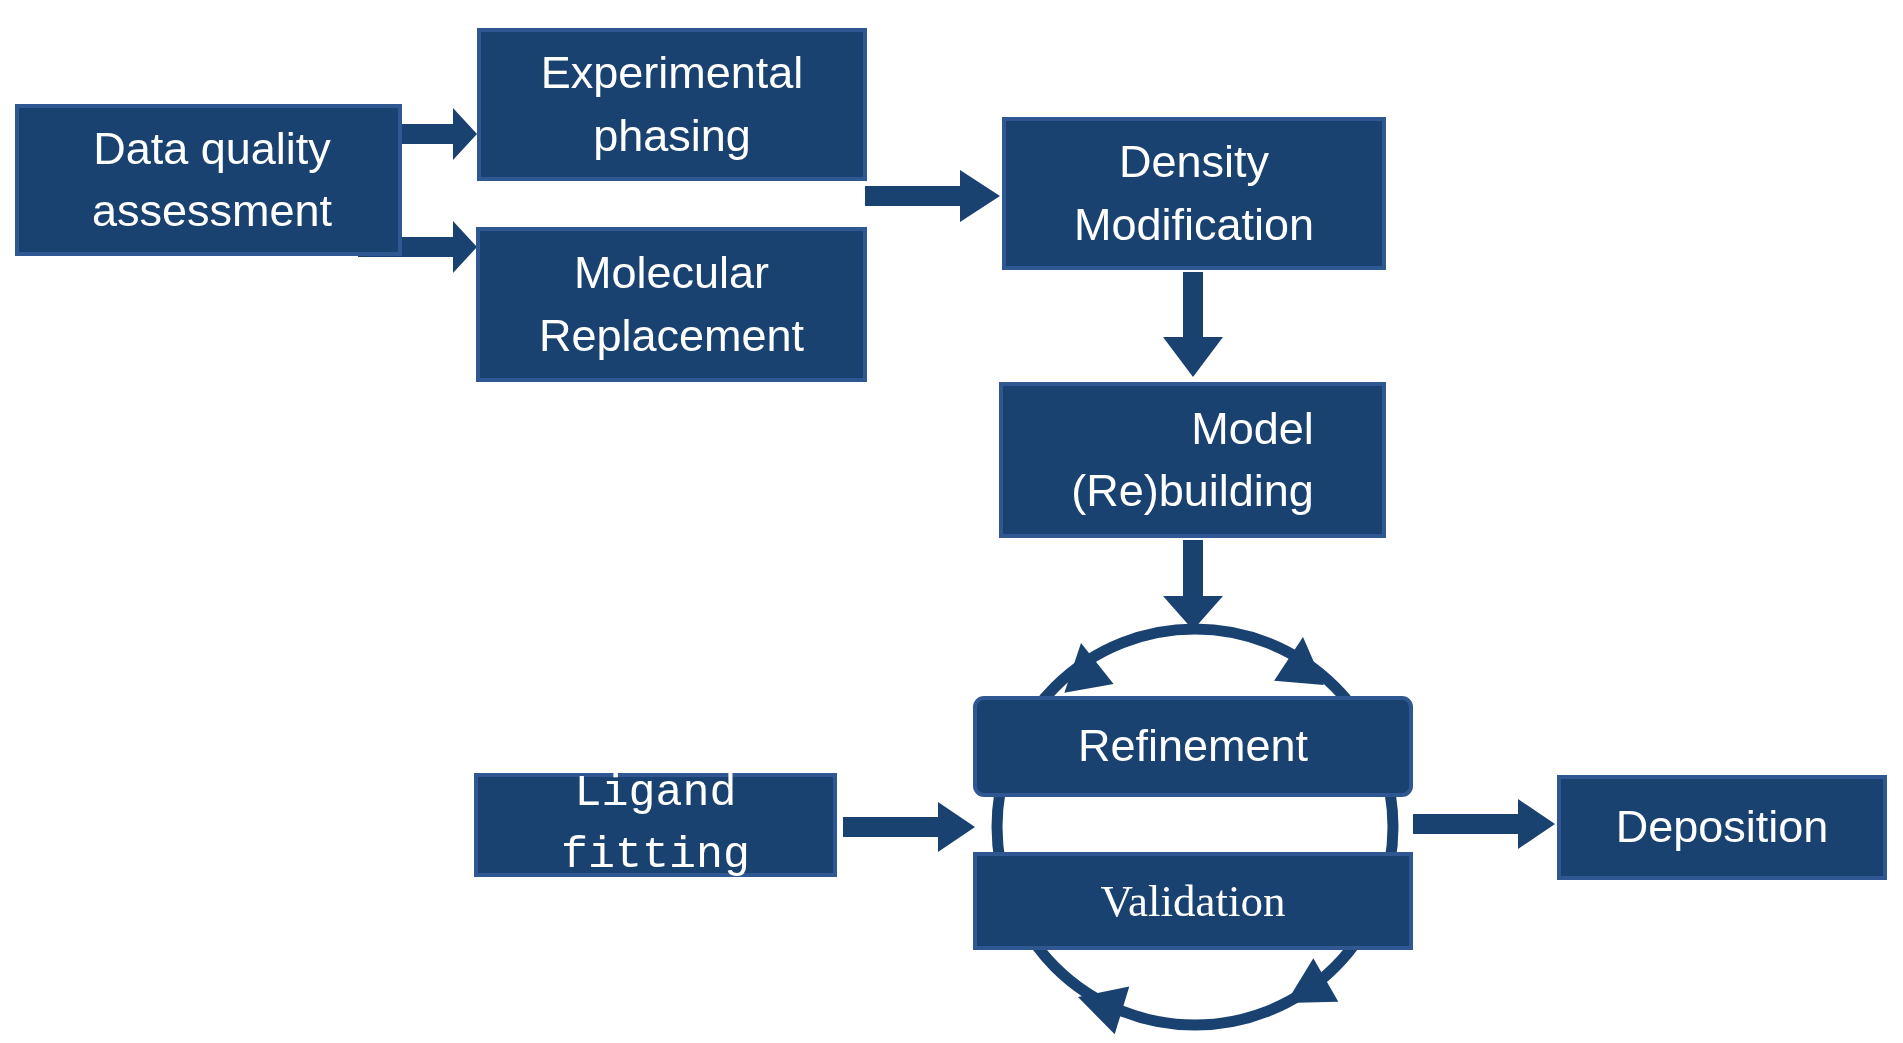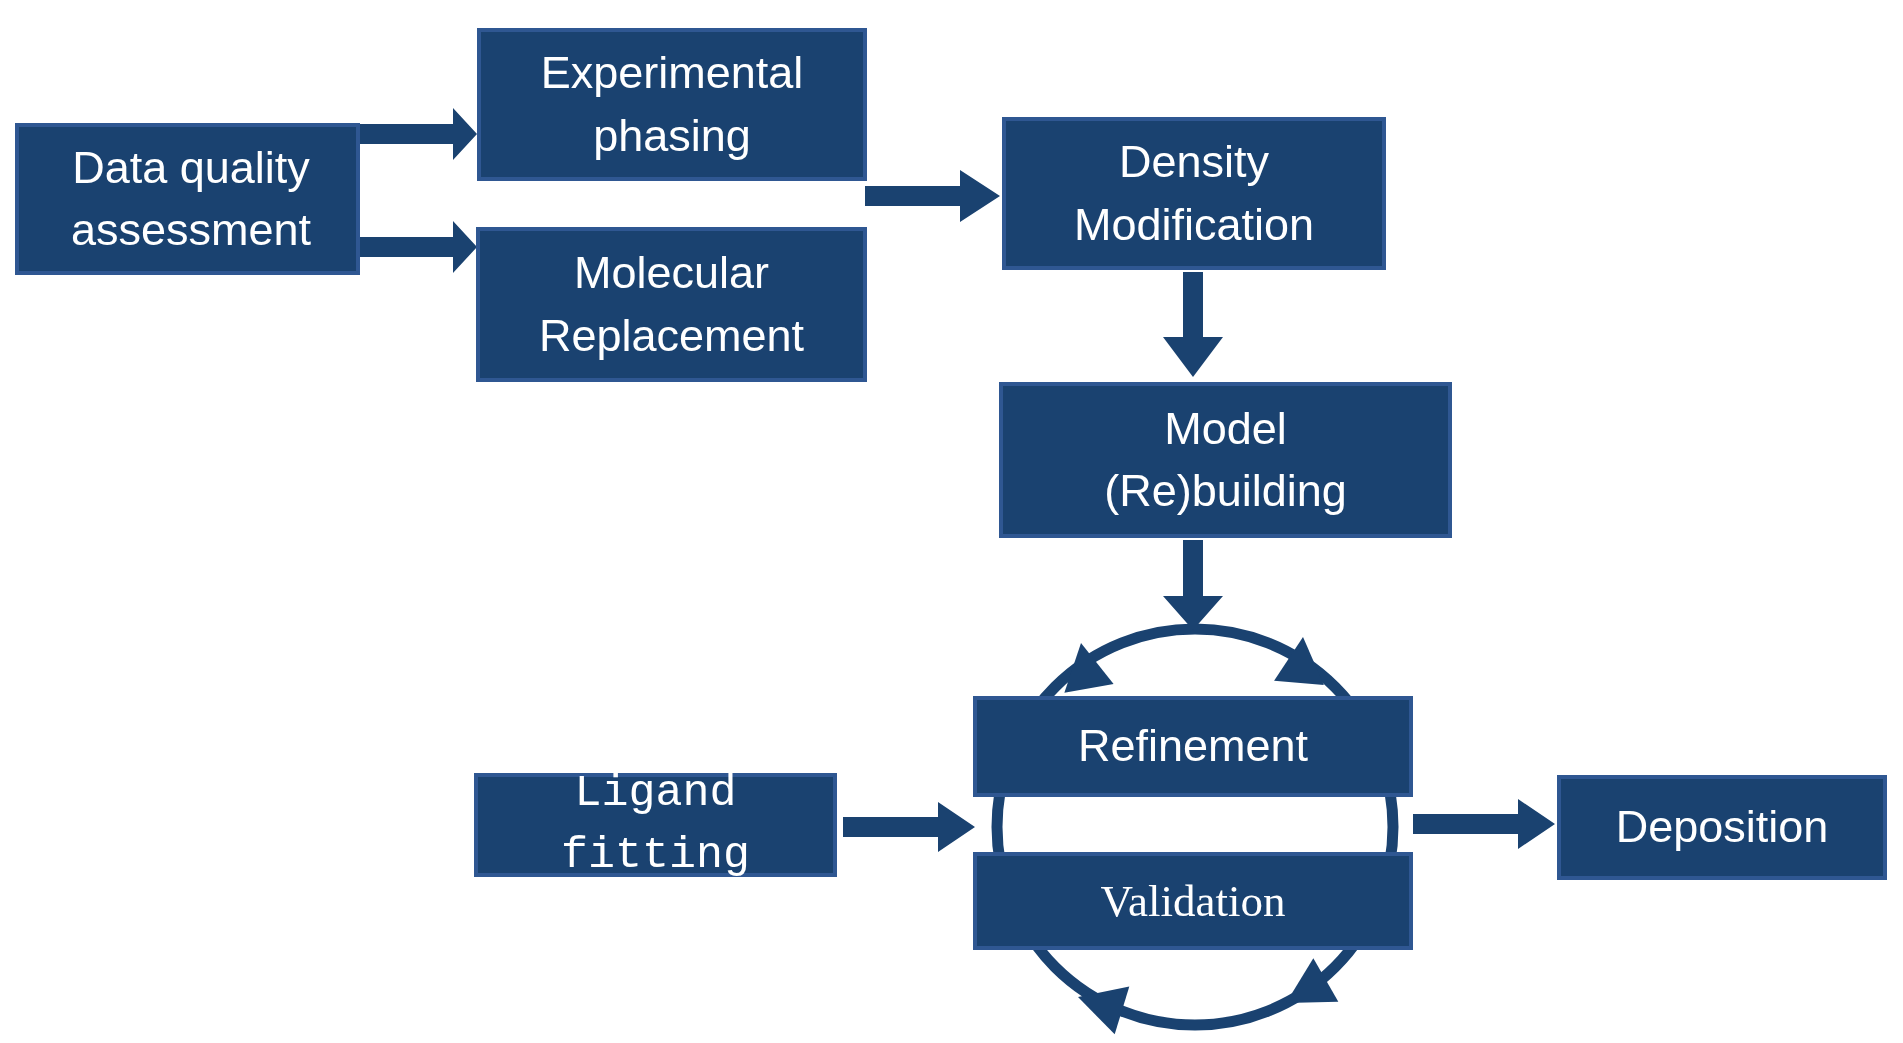--- a/index.html
+++ b/index.html
@@ -20,26 +20,26 @@
     background:var(--box-fill,#1A4270);
     border:4px solid var(--box-border,#2F5792);
     color:var(--text,#ffffff);
     display:flex;align-items:center;justify-content:center;
     text-align:center;
     font-size:45px;
     line-height:1.38;
     white-space:pre-line;
   }
   
-  #n-dqa{left:15px;  top:123px; width:345px; height:152px;padding-left:7px;}
+  #n-dqa{left:15px;  top:104px; width:387px; height:152px;padding-left:7px;}
   #n-exp{left:477px; top:12px;  width:390px; height:153px;margin-top:16px;}
   #n-mol{left:476px; top:227px; width:391px; height:155px;text-align:center;}
   #n-den{left:1002px;top:117px; width:384px; height:153px;}
-  #n-mod{left:999px; top:382px; width:453px; height:156px;}
-  #n-ref{left:973px; top:696px; width:440px; height:101px;}
+  #n-mod{left:999px; top:382px; width:387px; height:156px;text-align:right;}
+  #n-ref{left:973px; top:696px; width:440px; height:101px;border-radius:11px;}
   #n-val{left:973px; top:852px; width:440px; height:98px;font-family:Liberation Serif, serif;}
   #n-lig{left:474px; top:773px; width:363px; height:104px;font-family:Liberation Mono, monospace;}
   #n-dep{left:1557px;top:775px; width:330px; height:105px;justify-content:center;}
 </style>
 </head>
 <body>
 
 <div id="canvas">
 
   <svg id="arrow-layer" width="1903" height="1043" viewBox="0 0 1903 1043" aria-hidden="true">

